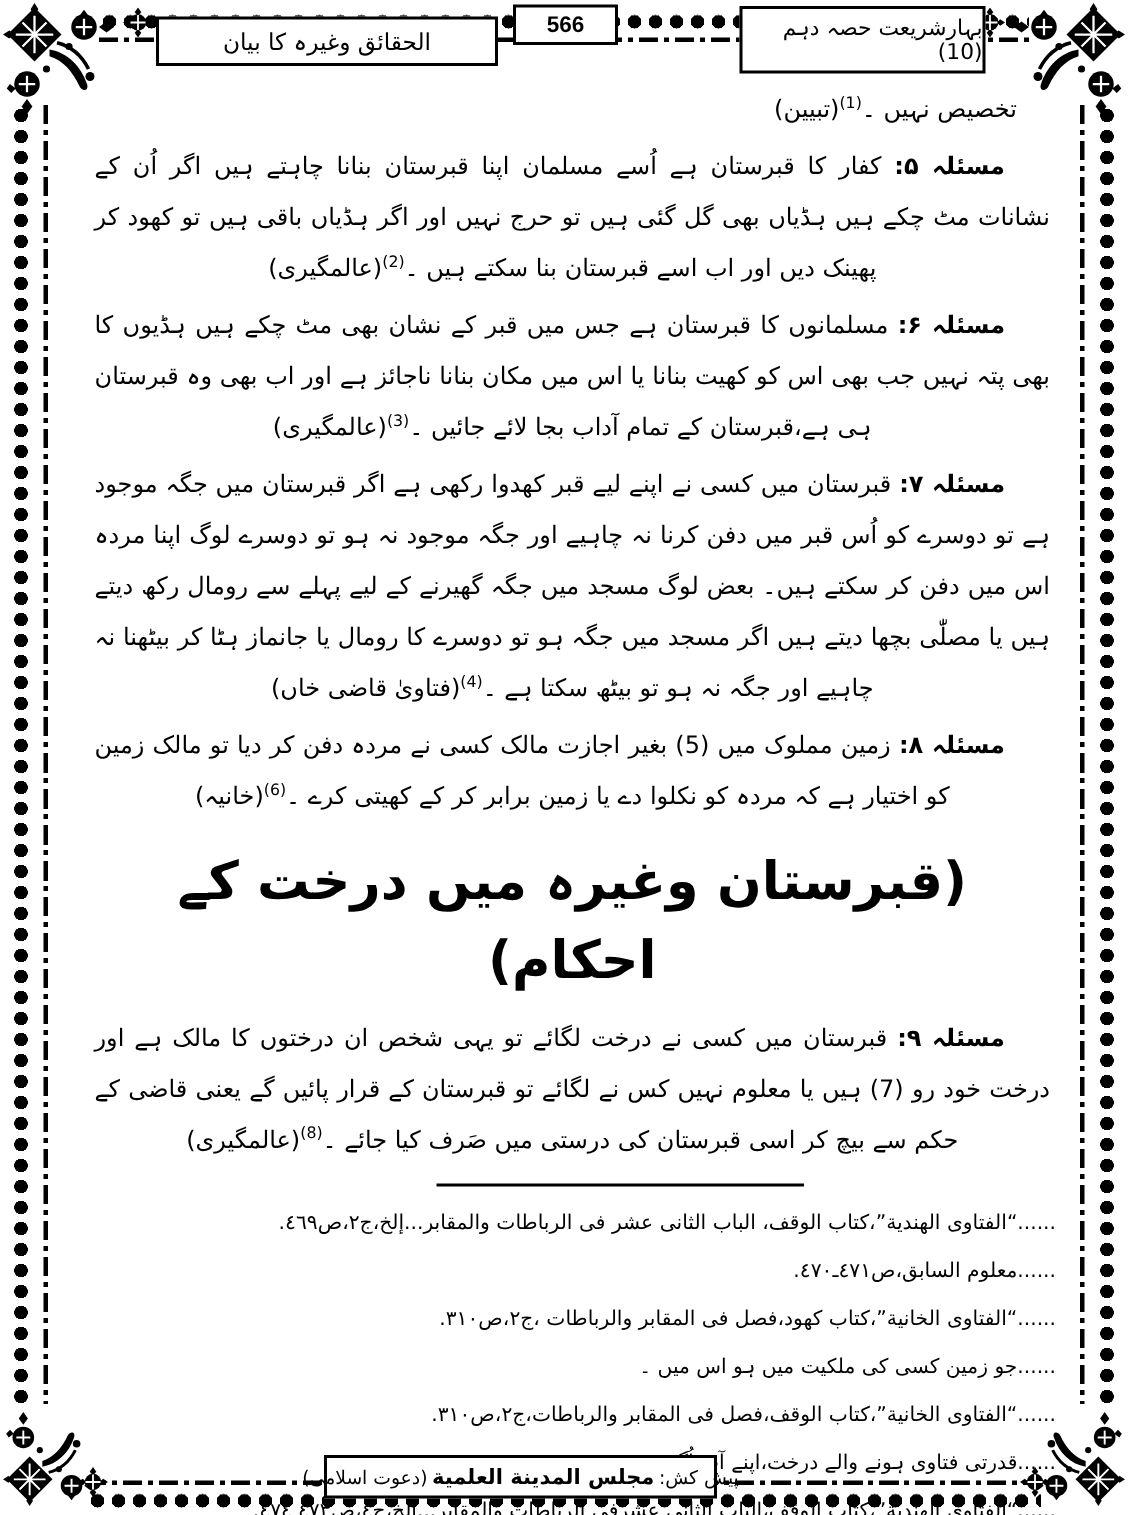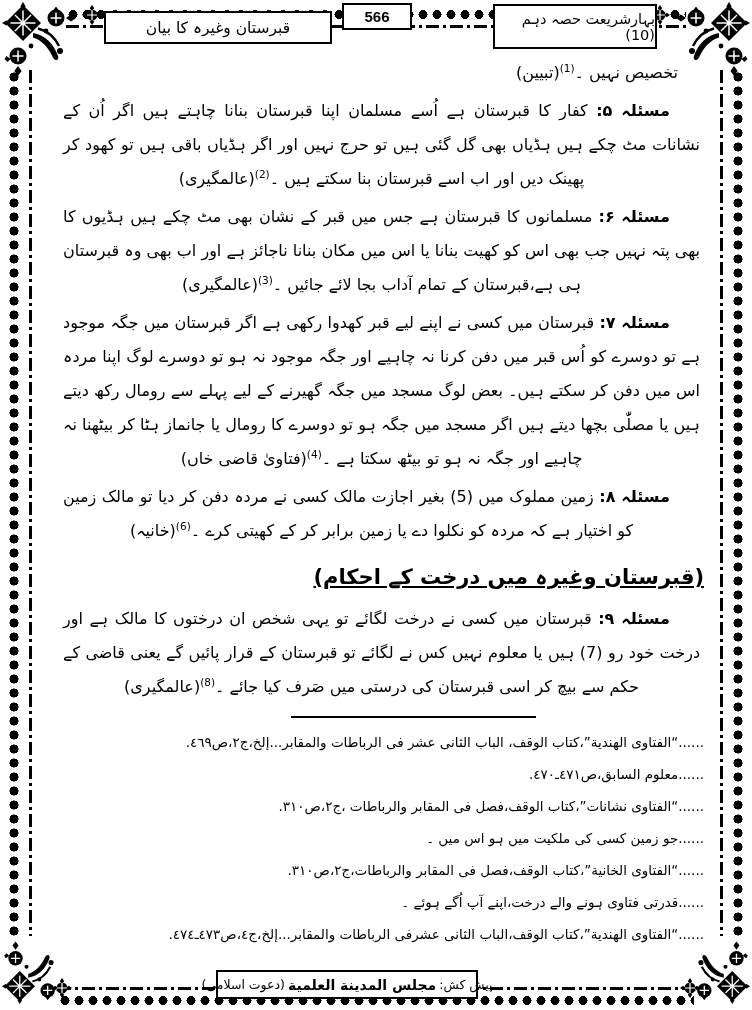--- a/index.html
+++ b/index.html
@@ -45,21 +45,21 @@
     font-weight:bold;font-family:"Liberation Sans","DejaVu Sans",sans-serif;direction:ltr;}
   .box-chapter{left:104px;top:11px;width:228px;height:33px;font-size:15.5px;}
   
   .text-area{position:absolute;left:59px;right:48px;top:56px;direction:rtl;}
   .cont-line{margin:0;text-align:right;padding-right:26px;font-size:16px;line-height:34px;}
   .para{margin:4px;font-size:16px;line-height:34px;text-align:justify;
     text-align-last:center;text-indent:30px;}
   .para .label{font-weight:bold;}
   sup{font-size:10.5px;line-height:0;}
   .src{white-space:nowrap;}
-  .heading{margin:14px 0 8px;font-size:21px;font-weight:bold;text-align:right;line-height:1.5;text-decoration:underline;}
+  .heading{margin:14px 0 8px;font-size:35px;font-weight:bold;text-align:center;line-height:1.5;}
   .fn-sep{width:245px;border-top:2.5px solid #000;margin:12px 168px 8px auto;}
   .footnote{font-size:13.5px;line-height:32px;text-align:right;direction:rtl;}
   
   .footer-box{position:absolute;left:216px;top:970px;width:262px;height:29px;
     background:#fff;border:2px solid #000;box-sizing:border-box;z-index:3;
     display:flex;align-items:center;justify-content:center;gap:3px;
     font-size:12.5px;direction:rtl;white-space:nowrap;}
   .footer-box .org{font-weight:bold;font-size:14px;}
 </style>
 </head>
@@ -145,21 +145,21 @@
       <use href="#flower"></use>
     </svg>
 
   <div class="hbox box-title">
     <span>بہارشریعت حصہ دہم (10)</span>
   </div>
   <div class="hbox box-page">
     <span>566</span>
   </div>
   <div class="hbox box-chapter">
-    <span>قبرستان وغیرہ کا بیان</span>
+    <span>الحقائق وغیرہ کا بیان</span>
   </div>
 
   <div class="text-area">
 
     <p class="cont-line"><span>تخصیص نہیں ۔</span><sup>(1)</sup><span class="src">(تبیین)</span></p>
 
     <p class="para"><span class="label">مسئلہ ۵:</span> <span>کفار کا قبرستان ہے اُسے مسلمان اپنا قبرستان بنانا چاہتے ہیں اگر اُن کے نشانات مٹ چکے ہیں ہڈیاں بھی گل گئی ہیں تو حرج نہیں اور اگر ہڈیاں باقی ہیں تو کھود کر پھینک دیں اور اب اسے قبرستان بنا سکتے ہیں ۔</span><sup>(2)</sup><span class="src">(عالمگیری)</span></p>
 
     <p class="para"><span class="label">مسئلہ ۶:</span> <span>مسلمانوں کا قبرستان ہے جس میں قبر کے نشان بھی مٹ چکے ہیں ہڈیوں کا بھی پتہ نہیں جب بھی اس کو کھیت بنانا یا اس میں مکان بنانا ناجائز ہے اور اب بھی وہ قبرستان ہی ہے،قبرستان کے تمام آداب بجا لائے جائیں ۔</span><sup>(3)</sup><span class="src">(عالمگیری)</span></p>
 
@@ -169,21 +169,21 @@
 
     <h2 class="heading">(قبرستان وغیرہ میں درخت کے احکام)</h2>
 
     <p class="para"><span class="label">مسئلہ ۹:</span> <span>قبرستان میں کسی نے درخت لگائے تو یہی شخص ان درختوں کا مالک ہے اور درخت خود رو (7) ہیں یا معلوم نہیں کس نے لگائے تو قبرستان کے قرار پائیں گے یعنی قاضی کے حکم سے بیچ کر اسی قبرستان کی درستی میں صَرف کیا جائے ۔</span><sup>(8)</sup><span class="src">(عالمگیری)</span></p>
 
     <div class="fn-sep"></div>
 
     <div>
       <div class="footnote">......“الفتاوى الهندية”،كتاب الوقف، الباب الثانى عشر فى الرباطات والمقابر...إلخ،ج٢،ص٤٦٩.</div>
       <div class="footnote">......معلوم السابق،ص٤٧١ـ٤٧٠.</div>
-      <div class="footnote">......“الفتاوى نشانات”،كتاب الوقف،فصل فى المقابر والرباطات ،ج٢،ص٣١٠.</div>
+      <div class="footnote">......“الفتاوى الخانية”،كتاب کھود،فصل فى المقابر والرباطات ،ج٢،ص٣١٠.</div>
       <div class="footnote">......جو زمین کسی کی ملکیت میں ہو اس میں ۔</div>
       <div class="footnote">......“الفتاوى الخانية”،كتاب الوقف،فصل فى المقابر والرباطات،ج٢،ص٣١٠.</div>
       <div class="footnote">......قدرتی فتاوی ہونے والے درخت،اپنے آپ اُگے ہوئے ۔</div>
       <div class="footnote">......“الفتاوى الهندية”،كتاب الوقف،الباب الثانى عشرفى الرباطات والمقابر...إلخ،ج٤،ص٤٧٣ـ٤٧٤.</div>
     </div>
 
   </div>
 
   <div class="footer-box">
     <span>پیش کش:</span>

